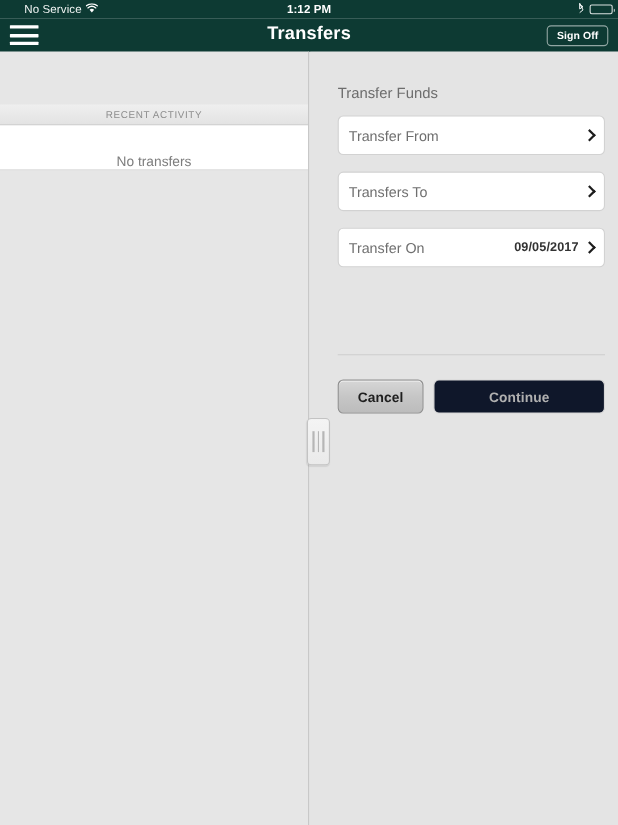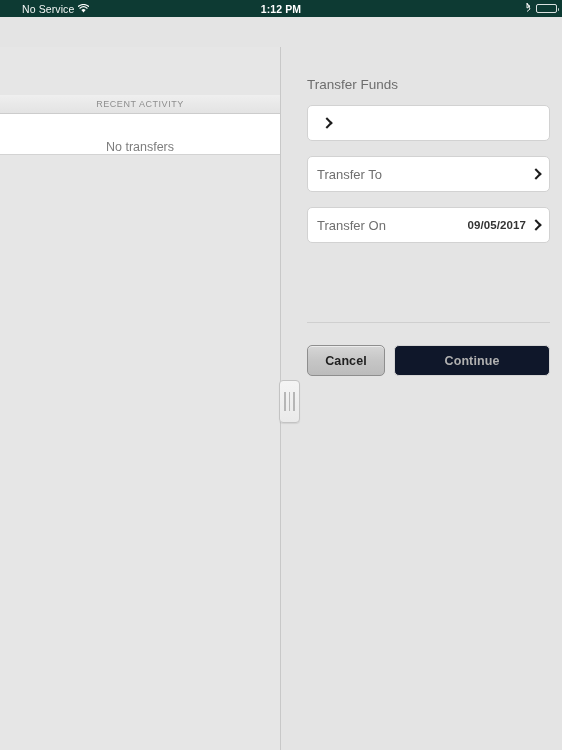--- a/index.html
+++ b/index.html
@@ -346,20 +346,29 @@
         <svg width="7" height="11" viewBox="0 0 7 11">
           <path d="M2 2.1 L5 4.1 L2 6.1 L2 1 L5 7 L2 9.5" stroke="#ffffff" stroke-width="0.9" fill="none" stroke-linejoin="round"></path>
         </svg>
       </span>
       <span class="battery">
         <span class="battery-fill" id="battery-fill" style="width:58%"></span>
       </span>
     </div>
   </div>
 
+  <div class="nav-bar">
+    <div class="hamburger">
+      <span></span>
+        <span></span>
+        <span></span>
+    </div>
+    <div class="nav-title">Transfers</div>
+    <div class="sign-off-button">Sign Off</div>
+  </div>
 
   <div class="content">
 
     <div class="left-pane">
       <div class="section-header">
         <span class="section-header-label">RECENT ACTIVITY</span>
       </div>
       <div class="empty-card">
         <span class="empty-card-label">No transfers</span>
       </div>
@@ -370,26 +379,27 @@
       <i></i>
       <i></i>
     </div>
 
     <div class="right-pane">
       <div class="panel-title">Transfer Funds</div>
 
       <div class="form-list">
 
         <div class="form-row">
+          <span class="form-row-label">Transfer From</span>
           <span class="form-row-value"></span>
           <span class="chevron"></span>
         </div>
 
         <div class="form-row">
-          <span class="form-row-label">Transfer To</span>
+          <span class="form-row-label">Transfers To</span>
           <span class="form-row-value"></span>
           <span class="chevron"></span>
         </div>
 
         <div class="form-row">
           <span class="form-row-label">Transfer On</span>
           <span class="form-row-value">09/05/2017</span>
           <span class="chevron"></span>
         </div>
 

